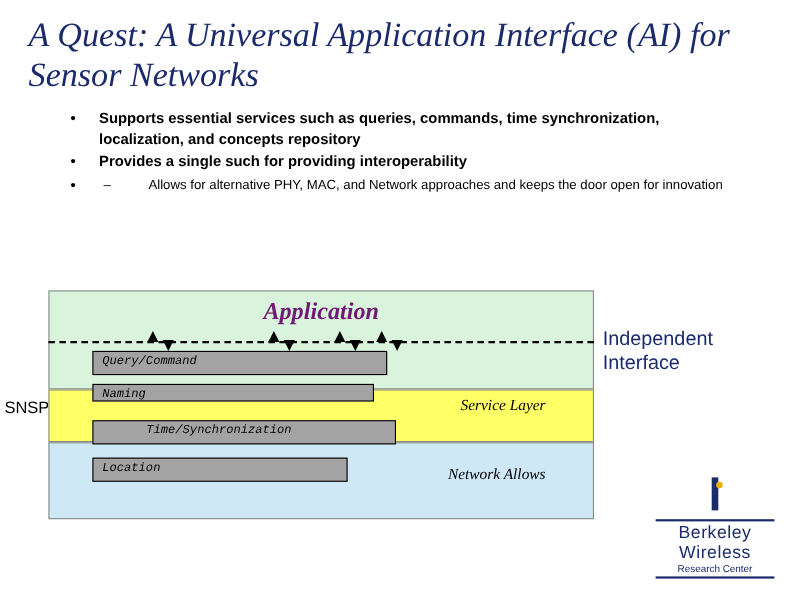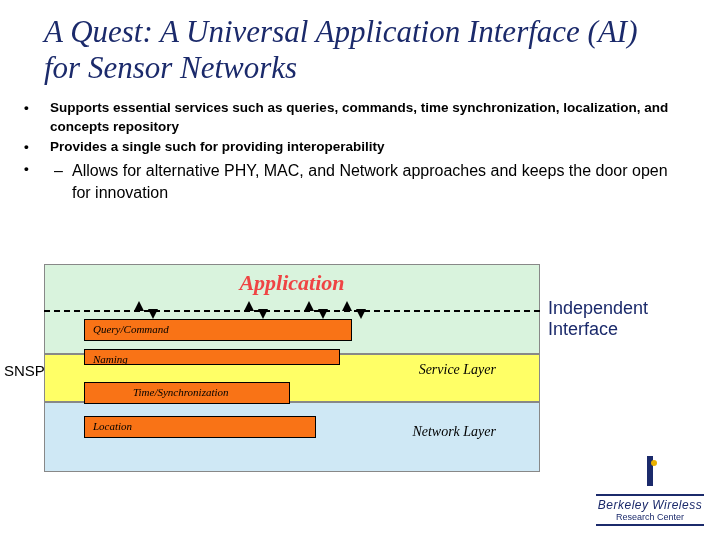--- a/index.html
+++ b/index.html
@@ -4,47 +4,48 @@
 <style>
   * { box-sizing: border-box; margin: 0; padding: 0; }
   html, body { width: 720px; height: 540px; font-family: Arial, sans-serif; background: #fff; color: #000; }
   .slide { position: relative; width: 720px; height: 540px; padding: 14px 0 0 0; }
   .title {
     font-family: "Times New Roman", serif;
     font-style: italic;
     font-size: 31px;
     color: #1b2a6b;
     line-height: 1.15;
-    padding: 0 44px 10px 44px;
-  }
-  .bullets { padding: 4px 40px 0 24px; }
+    padding: 0 44px 10px 26px;
+  }
+  .bullets { padding: 4px 40px 0 24px; margin-left: 40px; }
   .bullets ul { list-style: none; }
   .bullets > ul > li {
     position: relative;
     font-size: 13.5px;
     font-weight: bold;
     color: #000;
     padding-left: 26px;
     line-height: 1.35;
     margin-bottom: 2px;
   }
   .bullets > ul > li::before {
     content: "•";
     position: absolute;
     left: 0;
     top: 0;
     font-weight: bold;
   }
   .sub { list-style: none; margin-top: 4px; }
   .sub li {
     position: relative;
-    font-size: 16px;
+    font-size: 12px;
     font-weight: normal;
     padding-left: 22px;
     line-height: 1.35;
+    text-align: center;
   }
   .sub li::before {
     content: "–";
     position: absolute;
     left: 4px;
     top: 0;
   }
 
   .diagram-wrap {
     position: absolute;
@@ -72,51 +73,51 @@
     background: #cfe8f5;
   }
   .app-label {
     position: absolute;
     top: 6px; left: 0; width: 100%;
     text-align: center;
     font-family: "Times New Roman", serif;
     font-style: italic;
     font-weight: bold;
     font-size: 22px;
-    color: #ef4444;
+    color: #701a75;
   }
   .dashed-line {
     position: absolute;
     top: 46px; left: 0; width: 496px;
     border-top: 2px dashed #000;
   }
   .svc-label, .net-label {
     position: absolute;
     right: 44px;
     font-family: "Times New Roman", serif;
     font-style: italic;
     font-size: 14px;
     color: #000;
   }
   .svc-label { top: 98px; }
   .net-label { top: 160px; }
 
   .box {
     position: absolute;
-    background: #f97316;
+    background: #a3a3a3;
     border: 1px solid #000;
-    font-family: Liberation Serif, serif;
+    font-family: Liberation Mono, monospace;
     font-style: italic;
     font-size: 11px;
     padding: 3px 8px;
     color: #000;
   }
   .box-qc   { left: 40px; top: 55px;  width: 268px; height: 22px; z-index: 5; }
   .box-nm   { left: 40px; top: 85px;  width: 256px; height: 16px; z-index: 4; }
-  .box-ts   { left: 40px; top: 118px; width: 206px; height: 22px; z-index: 3; padding-left: 48px; }
+  .box-ts   { left: 40px; top: 118px; width: 276px; height: 22px; z-index: 3; padding-left: 48px; }
   .box-loc  { left: 40px; top: 152px; width: 232px; height: 22px; z-index: 2; }
 
   .arrow {
     position: absolute;
     width: 0; height: 0;
     z-index: 6;
   }
   .arrow.up {
     border-left: 5px solid transparent;
     border-right: 5px solid transparent;
@@ -171,21 +172,21 @@
   }
   .logo .mark .tower {
     width: 6px; height: 30px; background: #1b2a6b;
     margin: 0 auto;
   }
   .logo .mark .dot {
     width: 6px; height: 6px; border-radius: 50%;
     background: #e8b000; position: absolute;
     left: 10px; top: 4px;
   }
-  .logo .t1 { font-size: 12px; letter-spacing: 0.5px; font-style: italic; }
+  .logo .t1 { font-size: 16px; letter-spacing: 0.5px; }
   .logo .t2 { font-size: 9px; }
 </style>
 </head>
 <body>
 
 <div class="slide">
   <div class="title">A Quest: A Universal Application Interface (AI) for Sensor Networks</div>
 
   <div class="bullets">
     <ul>
@@ -203,21 +204,21 @@
   <div class="ai-label">Independent Interface</div>
 
   <div class="diagram-wrap">
     <div class="layer layer-app"></div>
     <div class="layer layer-svc"></div>
     <div class="layer layer-net"></div>
 
     <div class="app-label">Application</div>
     <div class="dashed-line"></div>
     <div class="svc-label">Service Layer</div>
-    <div class="net-label">Network Layer</div>
+    <div class="net-label">Network Allows</div>
 
     <div class="box box-qc">Query/Command</div>
     <div class="box box-nm">Naming</div>
     <div class="box box-ts">Time/Synchronization</div>
     <div class="box box-loc">Location</div>
 
     <div class="arrow up a1u"></div>
     <div class="arrow down a1d"></div>
     <div class="arrow up a2u"></div>
     <div class="arrow down a2d"></div>

